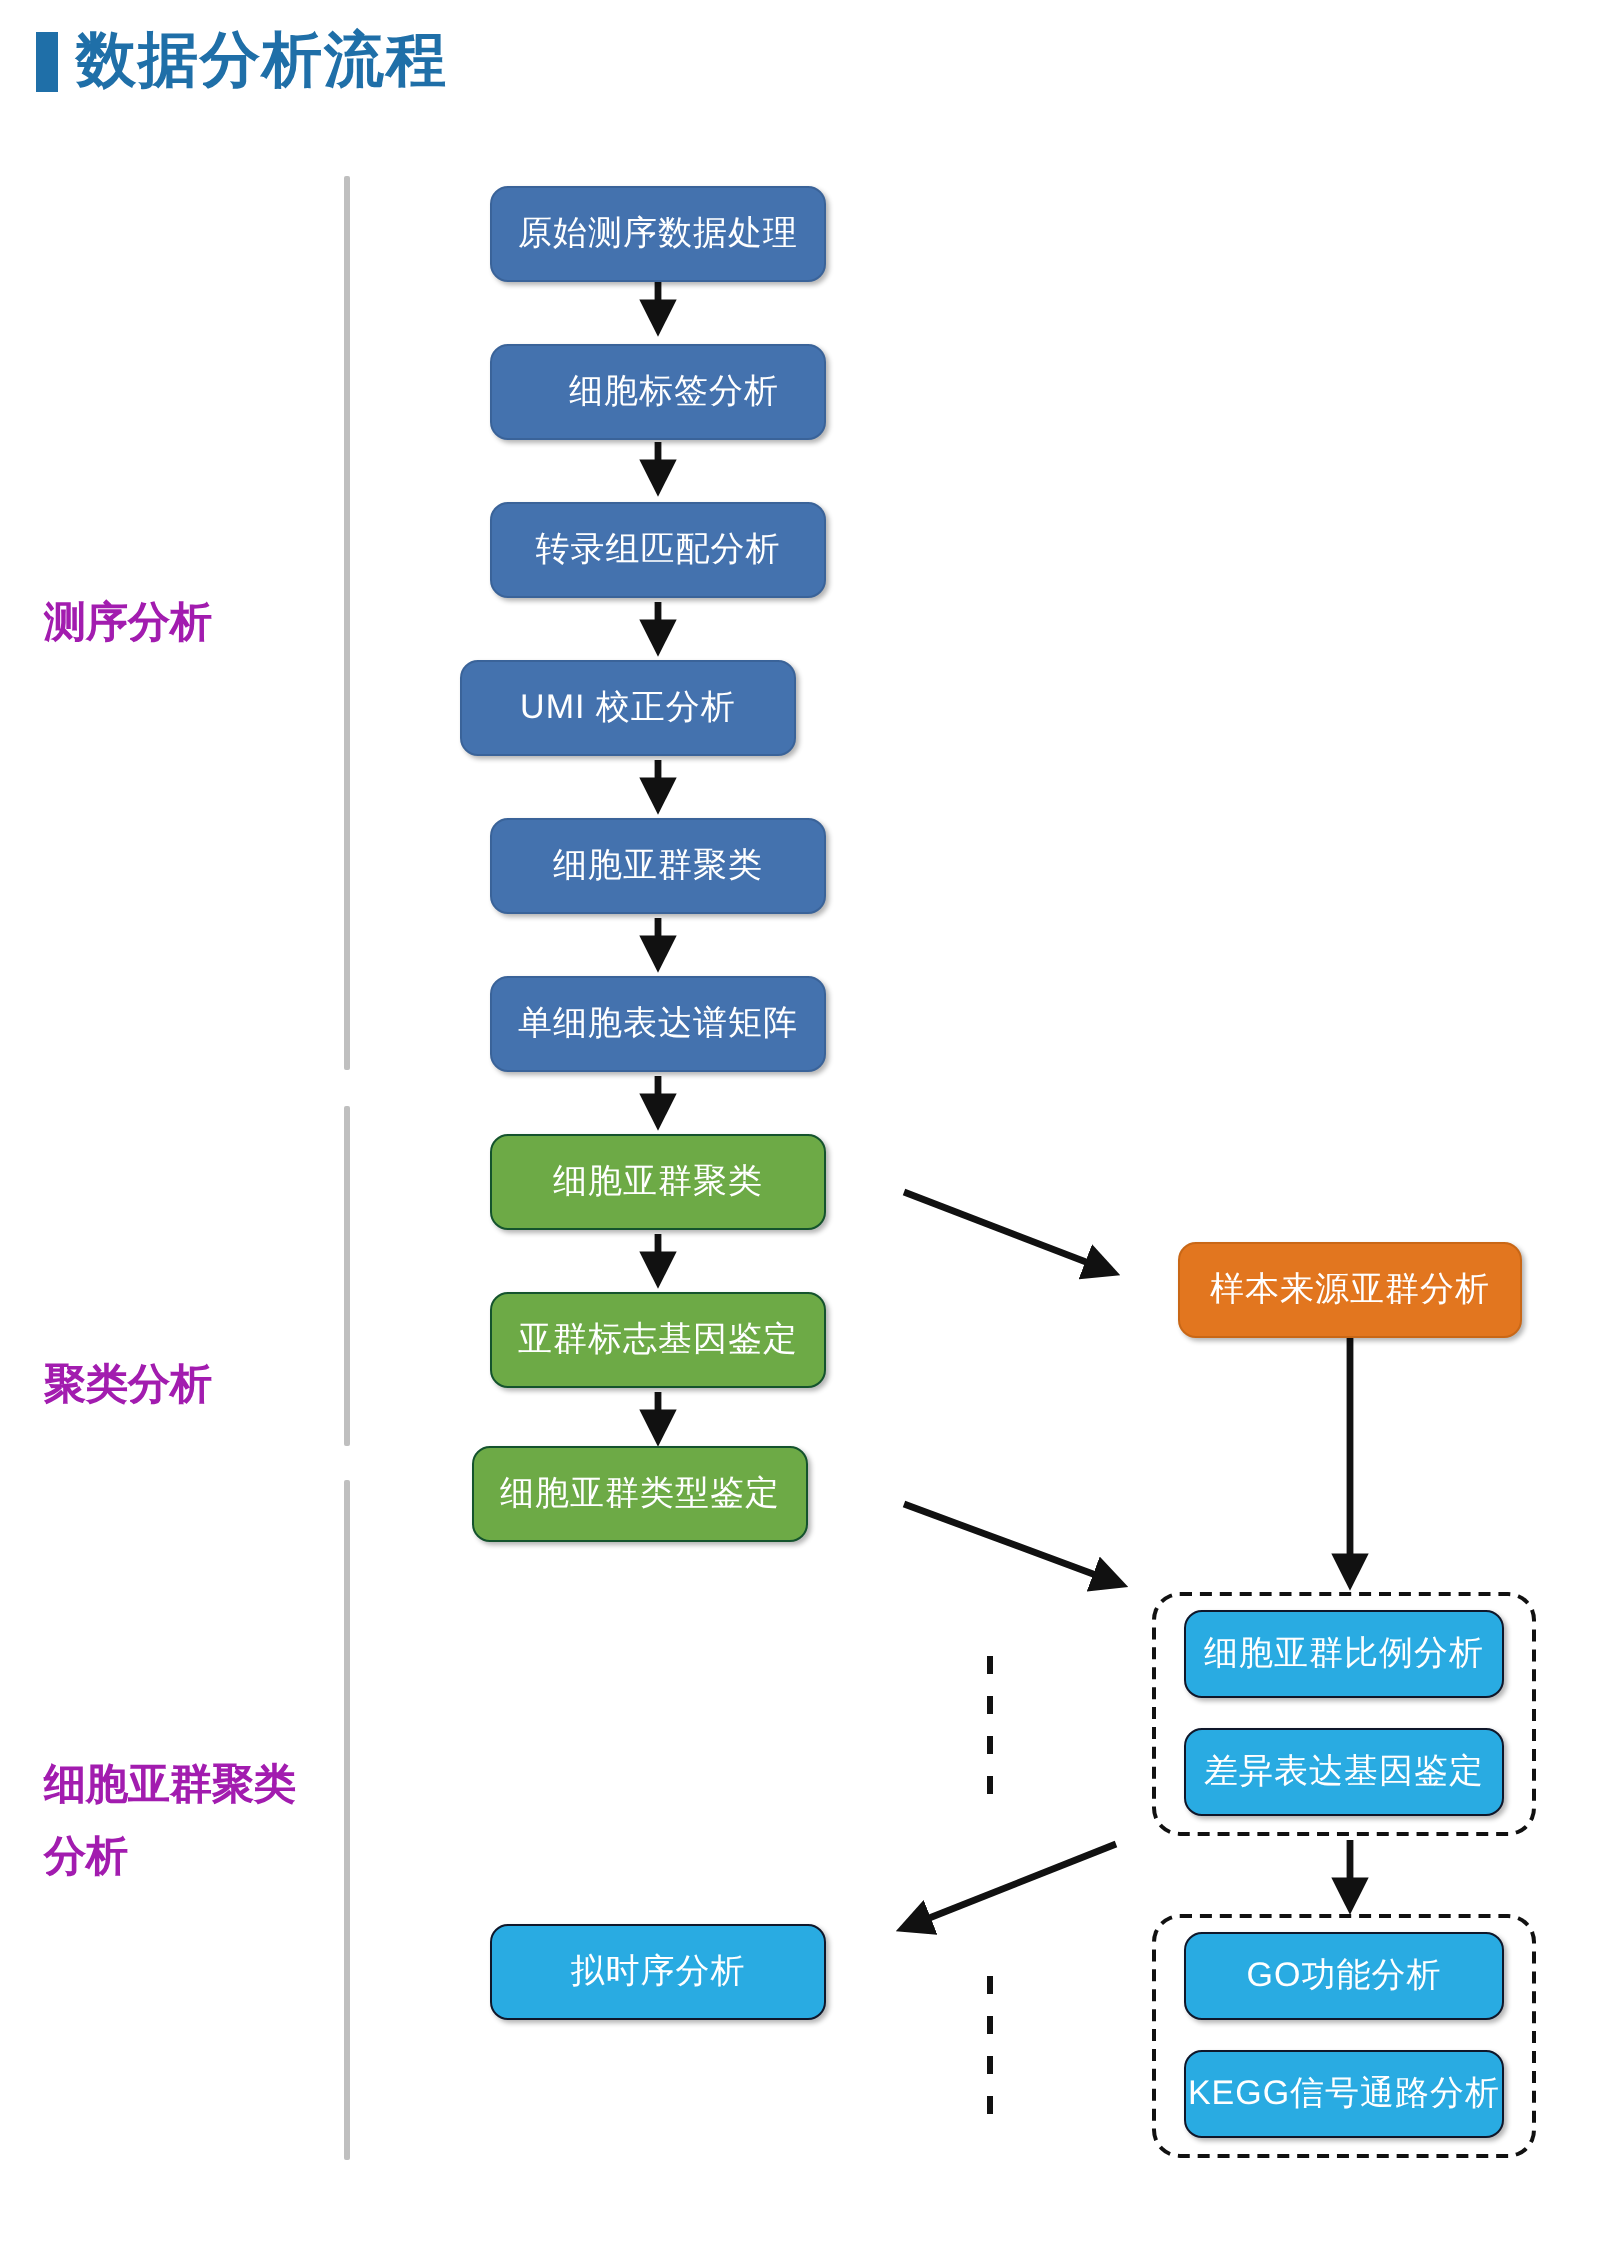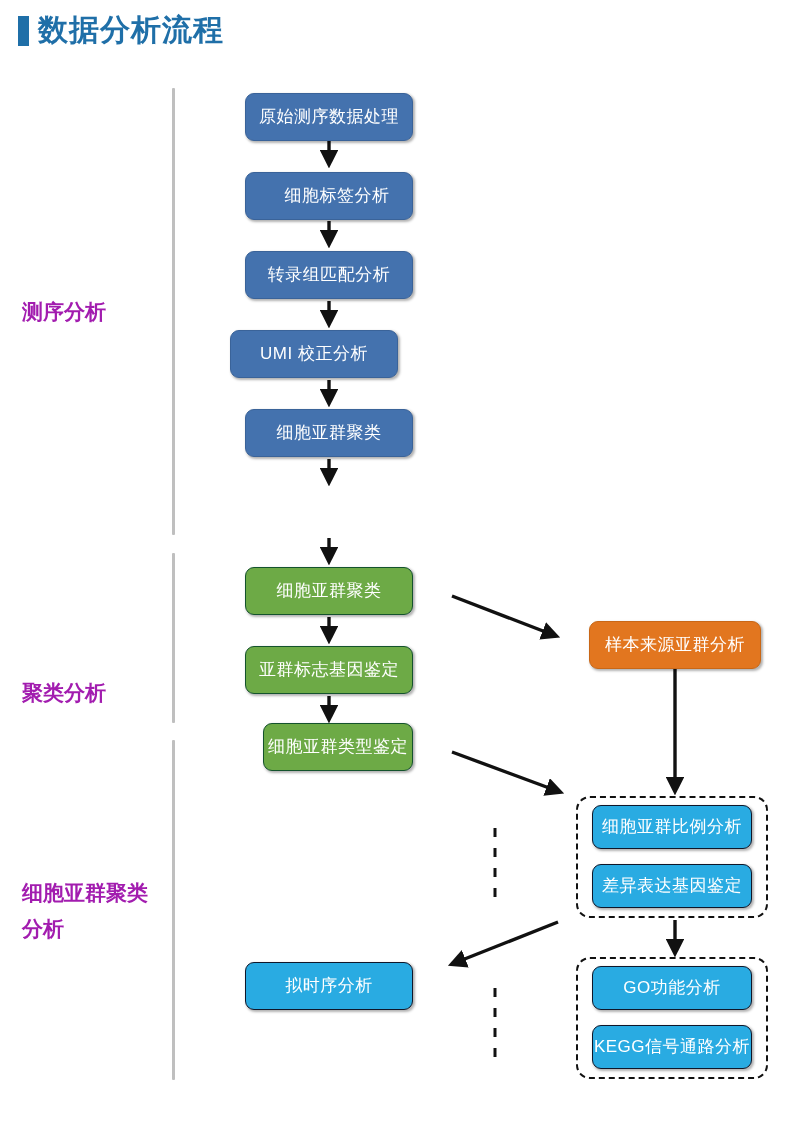--- a/index.html
+++ b/index.html
@@ -160,26 +160,27 @@
   <div class="node blue" style="left:245px; top:93px; width:168px; height:48px;">原始测序数据处理</div>
 
   <div class="node blue" style="left:245px; top:172px; width:168px; height:48px;padding-left:16px;">细胞标签分析</div>
 
   <div class="node blue" style="left:245px; top:251px; width:168px; height:48px;">转录组匹配分析</div>
 
   <div class="node blue" style="left:230px; top:330px; width:168px; height:48px;">UMI 校正分析</div>
 
   <div class="node blue" style="left:245px; top:409px; width:168px; height:48px;">细胞亚群聚类</div>
 
+  <div class="node blue" style="left:245px; top:488px; width:168px; height:48px;">单细胞表达谱矩阵</div>
 
   <div class="node green" style="left:245px; top:567px; width:168px; height:48px;">细胞亚群聚类</div>
 
   <div class="node green" style="left:245px; top:646px; width:168px; height:48px;">亚群标志基因鉴定</div>
 
-  <div class="node green" style="left:263px; top:723px; width:150px; height:48px;">细胞亚群类型鉴定</div>
+  <div class="node green" style="left:236px; top:723px; width:168px; height:48px;">细胞亚群类型鉴定</div>
 
   <div class="node cyan" style="left:245px; top:962px; width:168px; height:48px;">拟时序分析</div>
 
   <div class="node orange" style="left:589px; top:621px; width:172px; height:48px;">样本来源亚群分析</div>
 
   <div class="node cyan" style="left:592px; top:805px; width:160px; height:44px;">细胞亚群比例分析</div>
 
   <div class="node cyan" style="left:592px; top:864px; width:160px; height:44px;">差异表达基因鉴定</div>
 
   <div class="node cyan" style="left:592px; top:966px; width:160px; height:44px;">GO功能分析</div>

